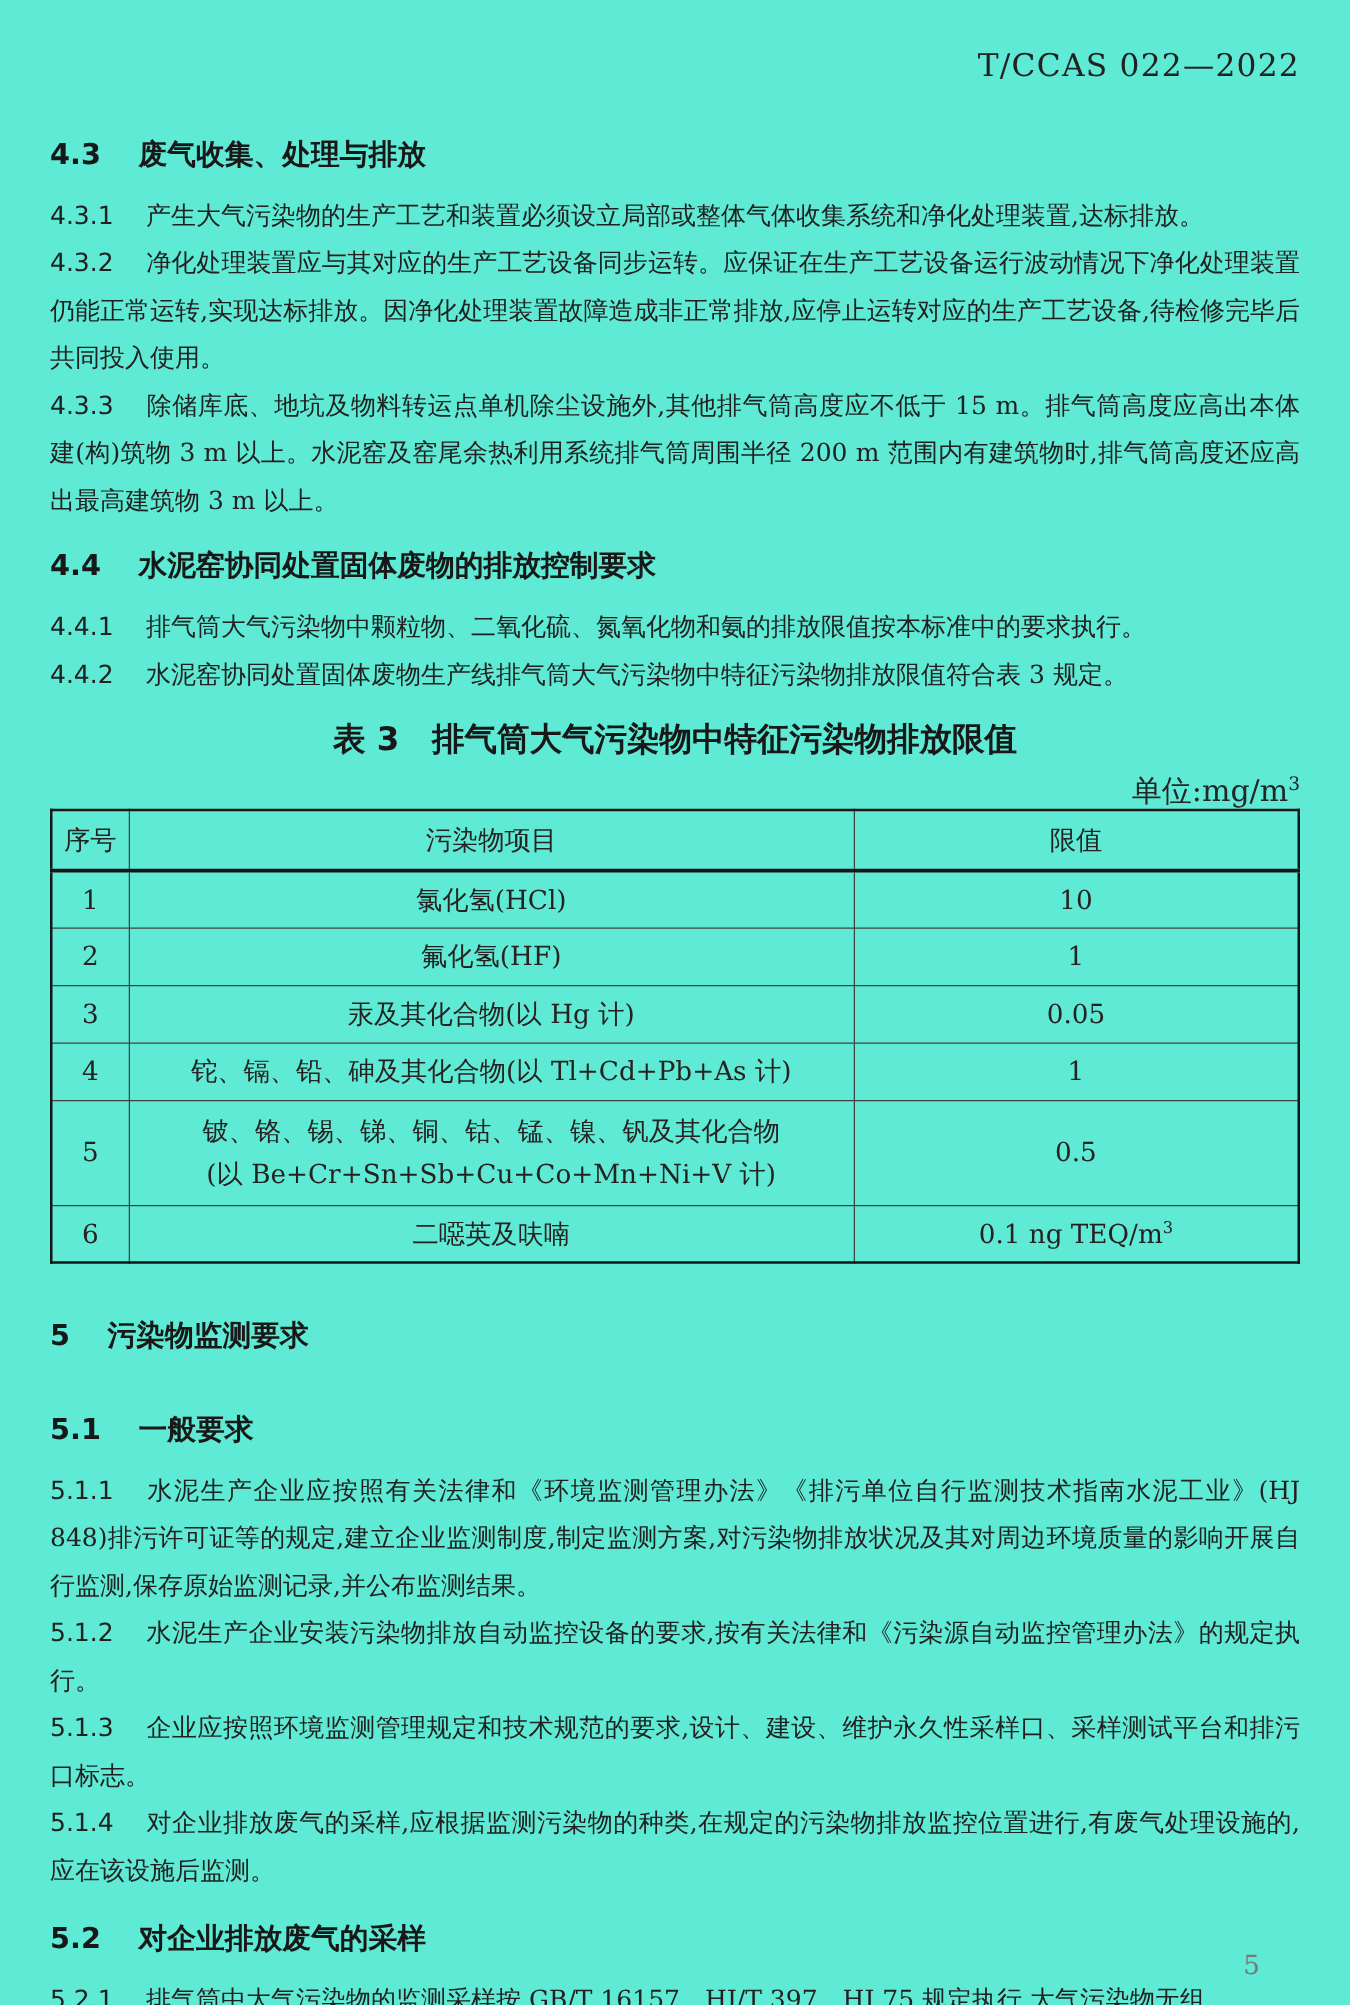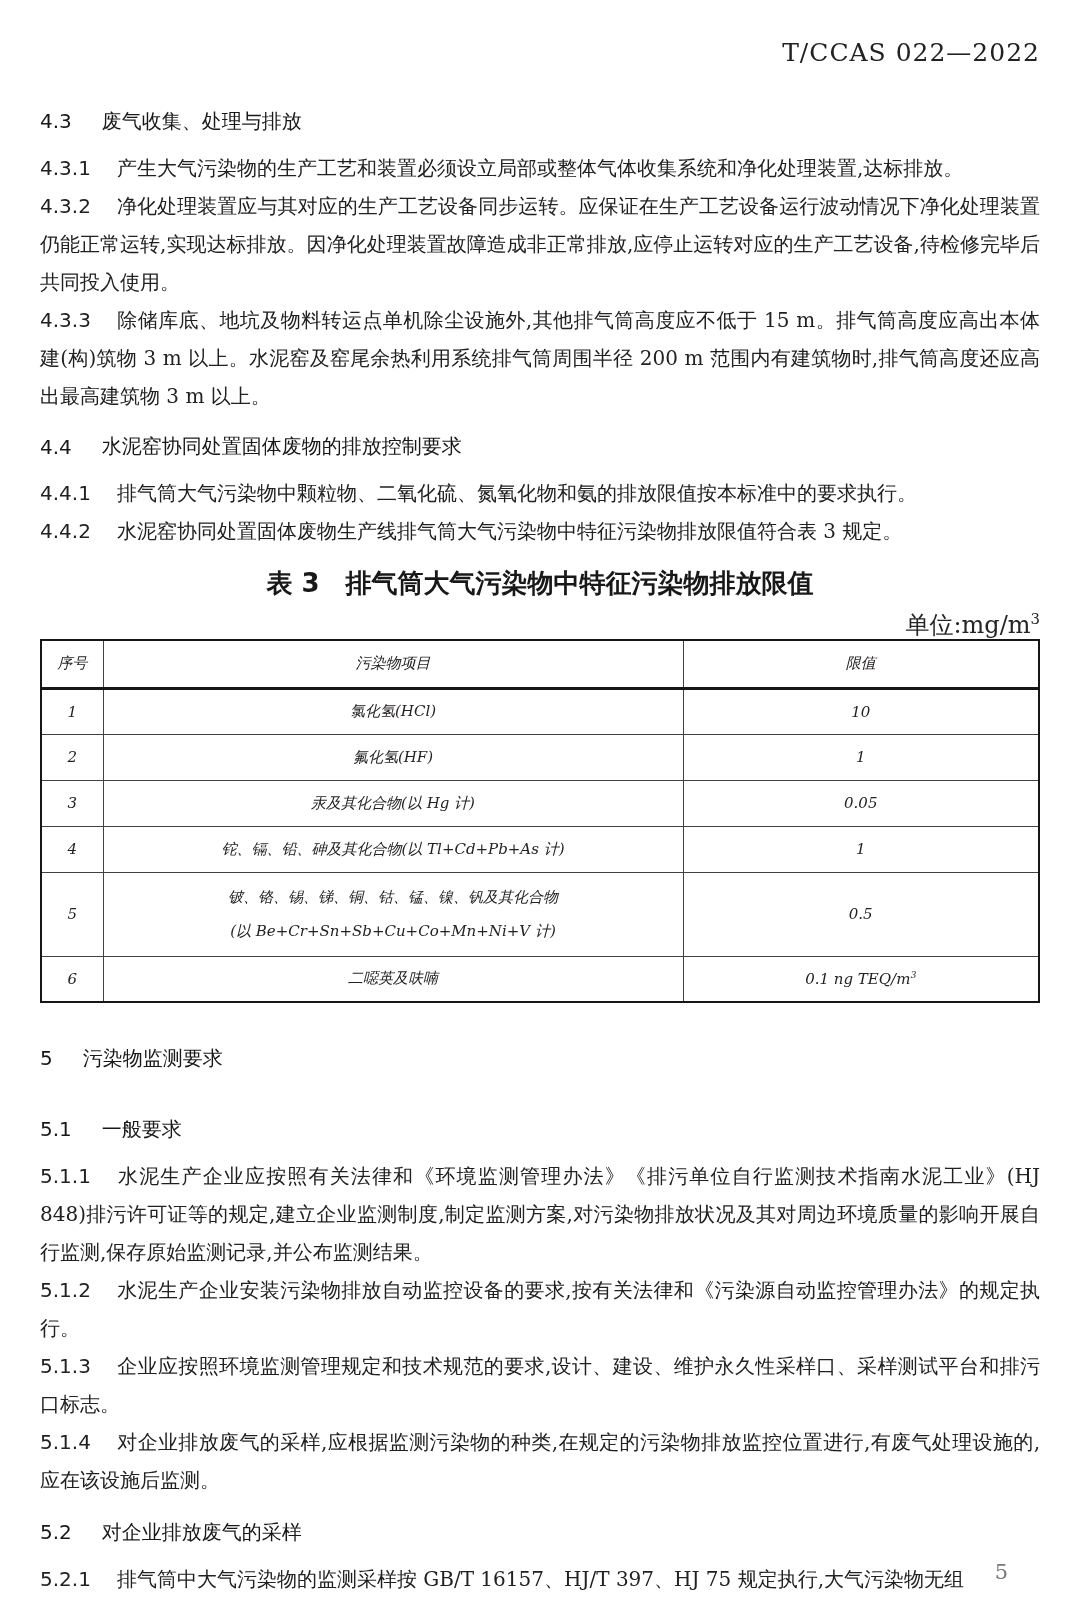--- a/index.html
+++ b/index.html
@@ -1,38 +1,38 @@
 <!DOCTYPE html>
 <html><head>
 <meta charset="utf-8">
 <style>
   * { margin:0; padding:0; box-sizing:border-box; }
   html,body { background:#e8e8e8; }
   .page {
     position:relative;
     width:1080px; height:1604px;
     margin:0 auto;
-    background:#ffffff;
+    background:#5eead4;
     color:#1f1f1f;
     padding:38px 40px 0 40px;
     overflow:hidden;
     font-family:"DejaVu Serif", serif;
   }
   .doc-code {
     text-align:right;
     font-family:"DejaVu Serif", serif;
     font-size:25px;
     letter-spacing:1px;
     height:30px;
     color:#222;
   }
   .shead {
     font-family:"DejaVu Sans", sans-serif;
-    font-weight:normal;
-    font-size:20px;
+    font-weight:bold;
+    font-size:23px;
     color:#181818;
     display:flex;
     align-items:baseline;
   }
   .shead .hnum { margin-right:30px; font-family:"DejaVu Sans", sans-serif; }
   .h-43 { margin-top:40px; }
   .h-44 { margin-top:18px;align-items:center; }
   .h-5  { margin-top:42px; }
   .h-51 { margin-top:44px; }
   .h-52 { margin-top:20px; }
@@ -63,23 +63,22 @@
     font-size:24px;
     color:#252525;
     height:26px;
   }
   sup { font-size:0.62em; }
   table.limits {
     margin-top:4px;
     width:100%;
     border-collapse:collapse;
     border:2.5px solid #161616;
-    font-size:15px;
+    font-size:21px;
     color:#262222;
-    font-style:italic;
   }
   table.limits th, table.limits td {
     border:1.5px solid #454040;
     text-align:center;
     vertical-align:middle;
     font-weight:normal;
     padding:4px 8px;
   }
   table.limits thead th {
     height:48px;

